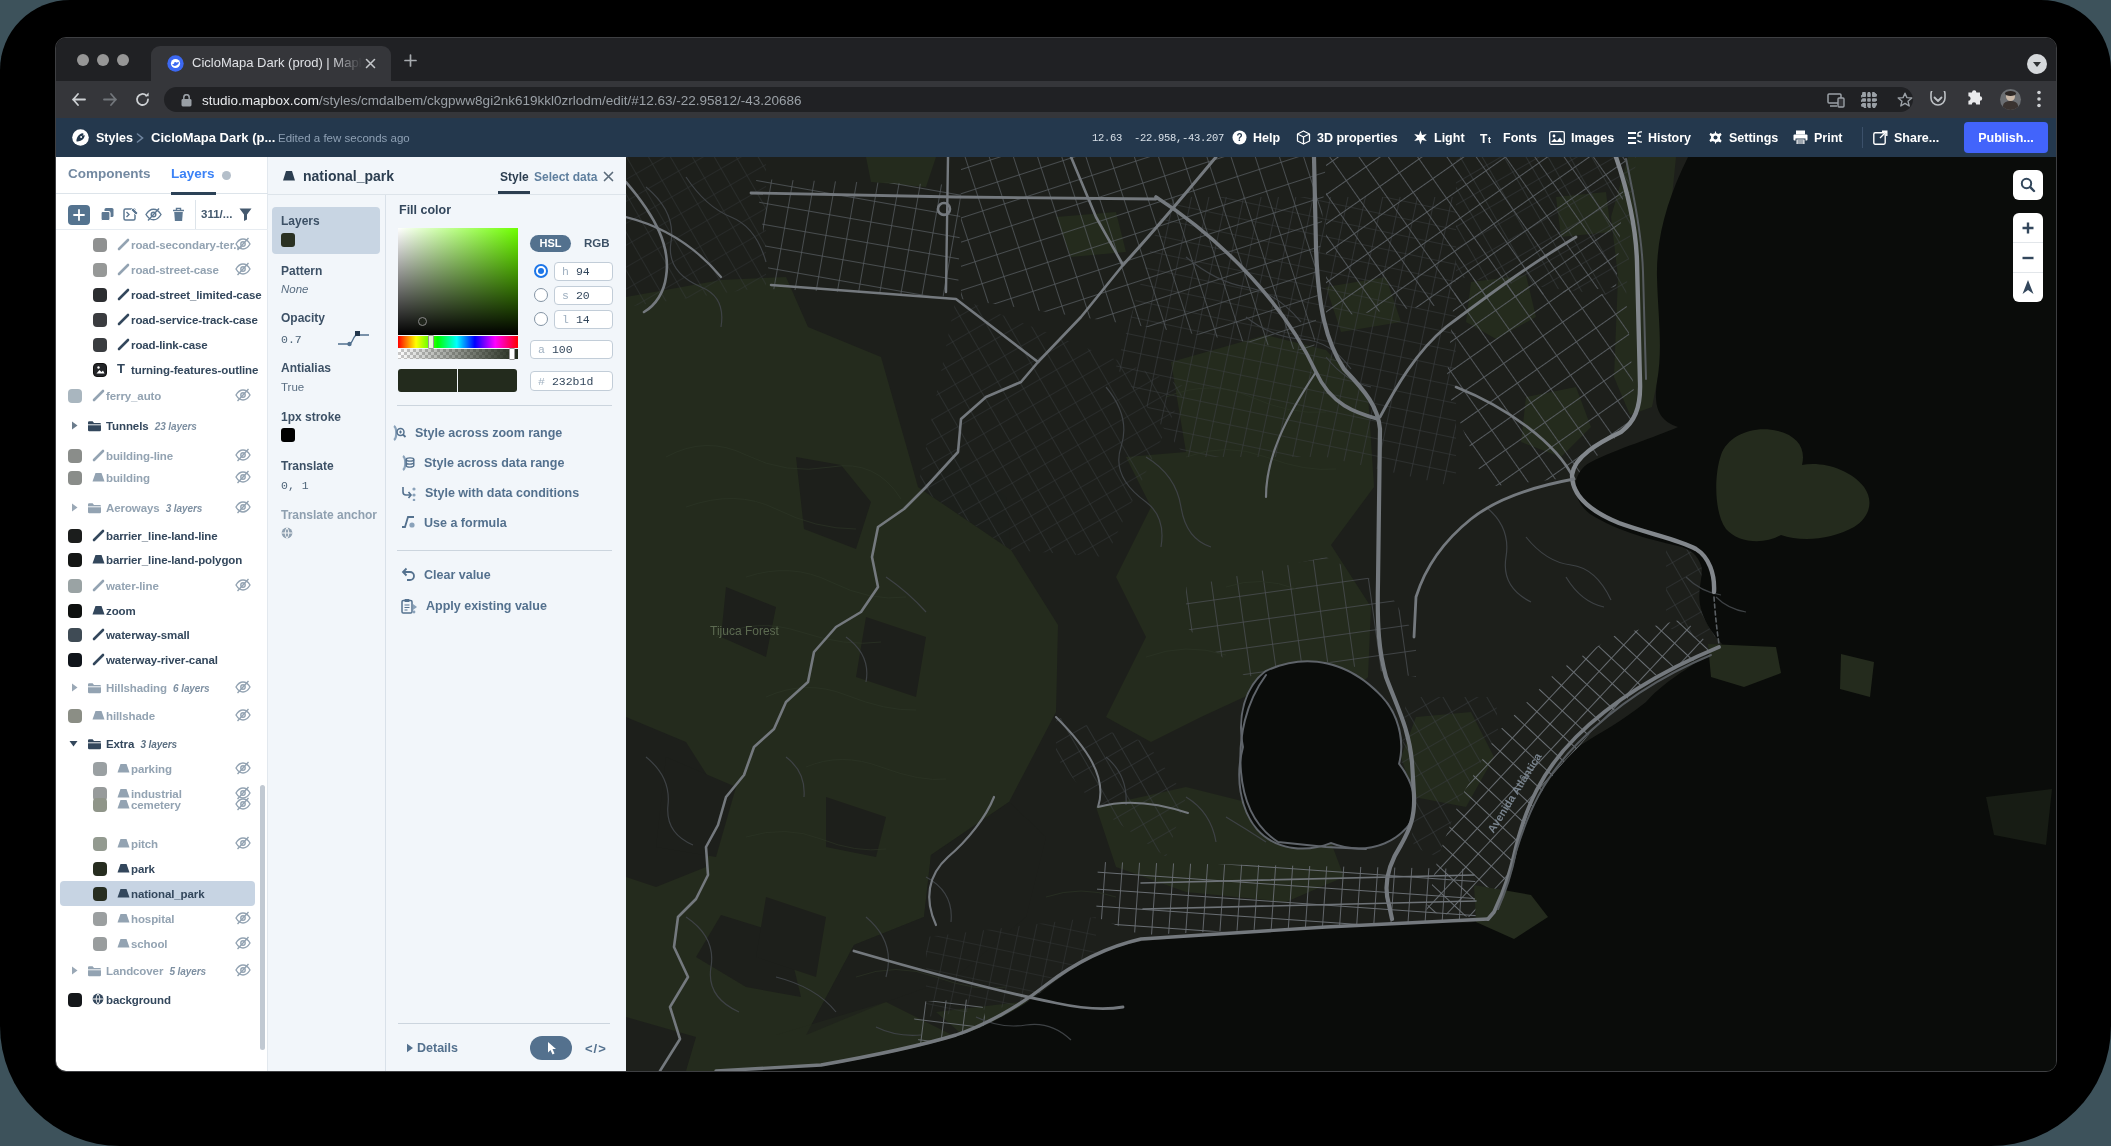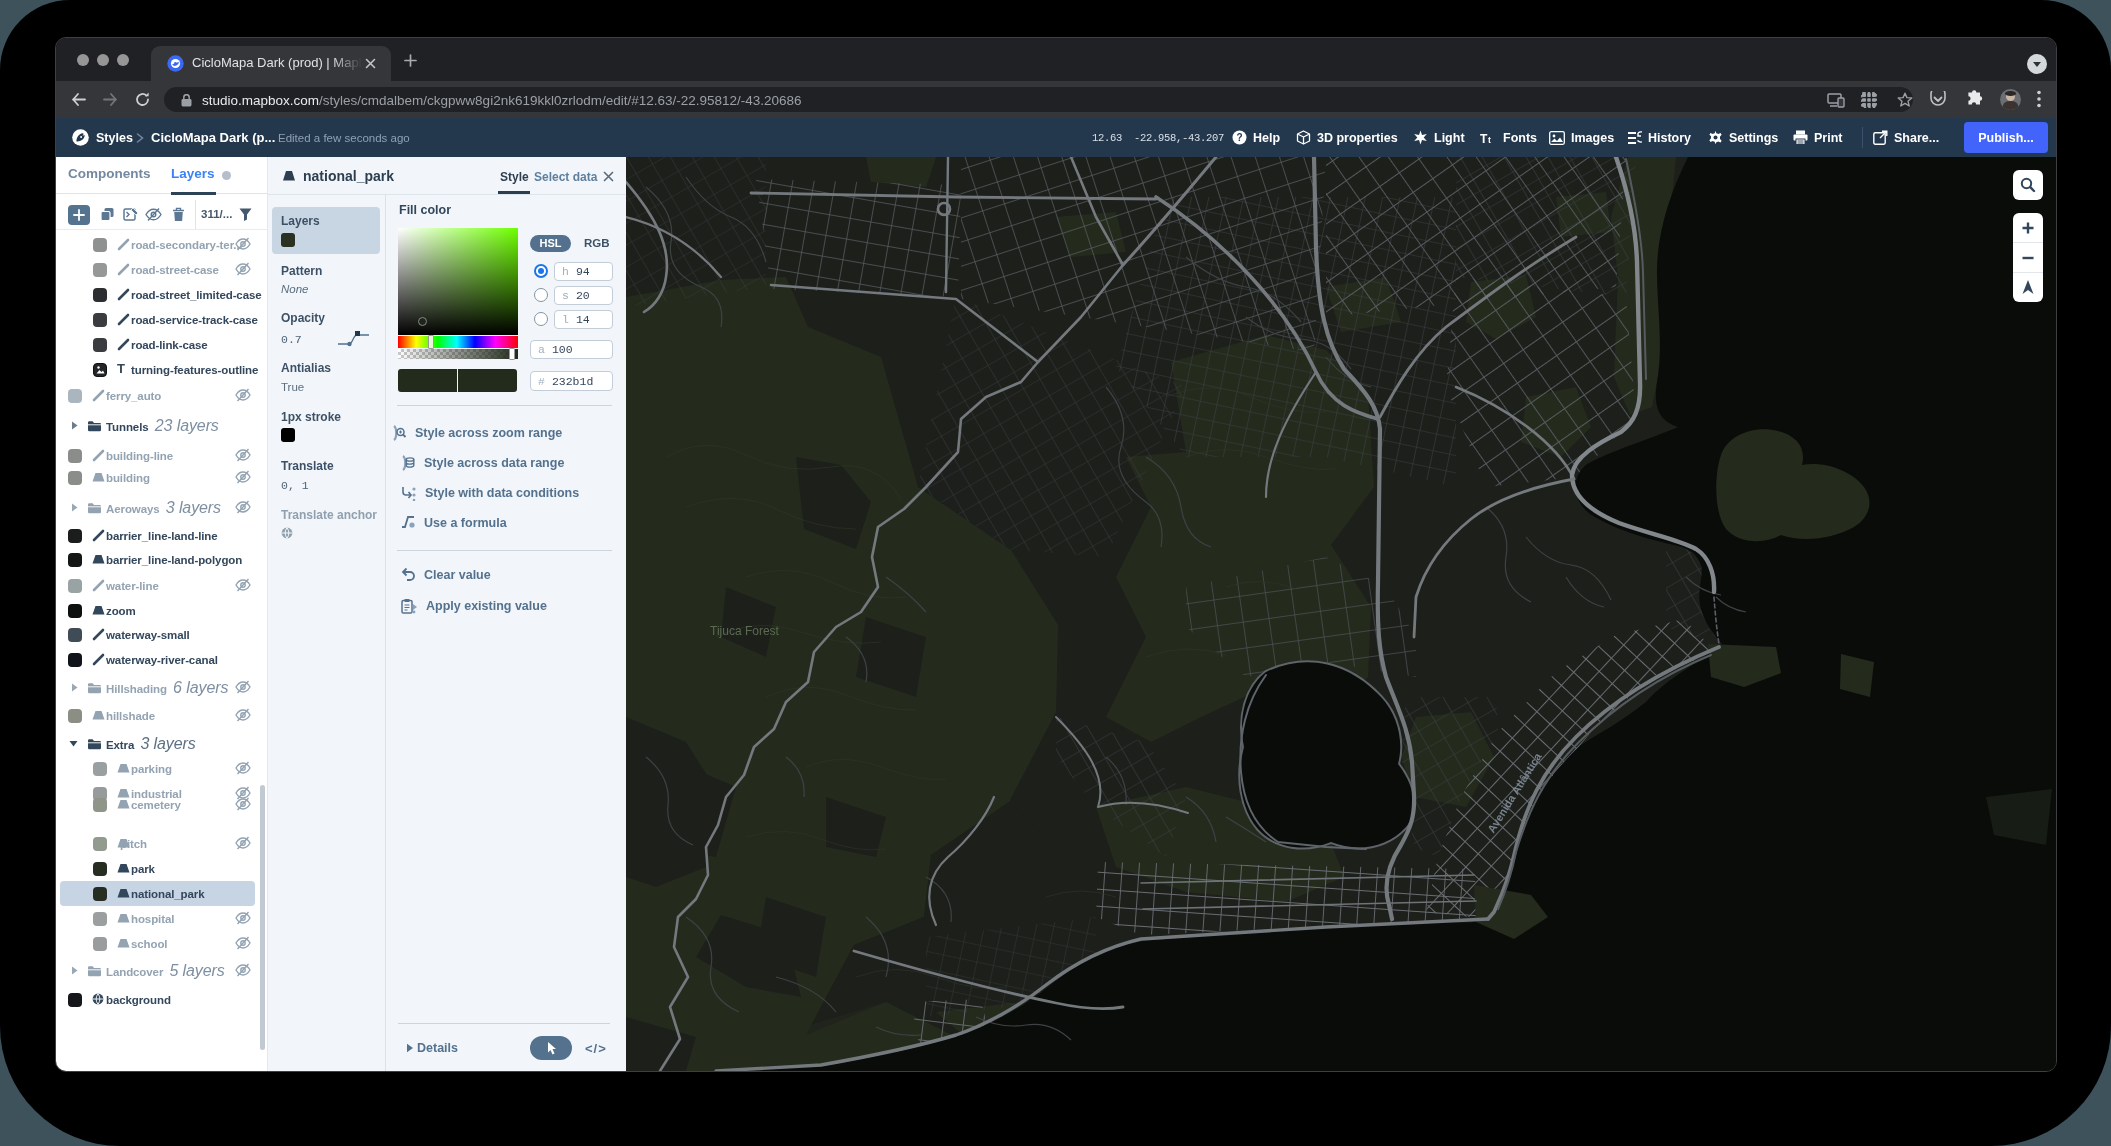--- a/index.html
+++ b/index.html
@@ -16,21 +16,21 @@
 #urlbar{position:absolute;left:108px;top:6px;width:1749px;height:25px;background:#202124;border-radius:13px}
 
 #shead{position:absolute;left:0;top:80px;width:2000px;height:39px;background:#24384d;color:#fff}
 .hitem{position:absolute;top:0;height:39px;display:flex;align-items:center;gap:6px;font-size:12.5px;font-weight:700;color:#fff}
 
 #sidebar{position:absolute;left:0;top:119px;width:212px;height:914px;background:#fff;border-right:1px solid #e2e8ee}
 .lrow{position:absolute;left:0;width:211px;height:25px}
 .sw{position:absolute;width:14px;height:14px;border-radius:4px;top:50%;margin-top:-7px}
 .lname{position:absolute;top:50%;transform:translateY(-50%);font-size:11.5px;font-weight:600;color:#33475c;white-space:nowrap;letter-spacing:-0.1px}
 .gr{color:#93a3b2 !important}
-.glay{font-size:16px;font-style:italic;font-weight:400;color:#7d8fa1}
+.glay{font-size:10px;font-style:italic;font-weight:700;color:#7d8fa1}
 
 #panel{position:absolute;left:212px;top:119px;width:358px;height:914px;background:#f2f6fa}
 #pleft{position:absolute;left:0;top:38px;width:118px;height:876px;border-right:1px solid #d9e1e9}
 .plab{position:absolute;left:13px;font-size:12px;font-weight:700;color:#3d5166;white-space:nowrap}
 .pval{position:absolute;left:13px;font-size:11.5px;color:#4e6478;font-family:"Liberation Mono",monospace;white-space:nowrap}
 .link{position:absolute;display:flex;align-items:center;gap:8px;font-size:12.5px;font-weight:700;color:#54718e;white-space:nowrap}
 .inp{position:absolute;background:#fff;border:1px solid #c2cdd8;border-radius:4px;font-family:"Liberation Mono",monospace;font-size:11.5px;color:#33475c;display:flex;align-items:center}
 .inp .lab{color:#9fb0c0;margin-right:7px}
 .radio{position:absolute;width:14px;height:14px;border-radius:50%;background:#fff;border:1px solid #8494a4}
 
@@ -422,21 +422,21 @@
         <div class="lname gr" style="left:75px">cemetery</div>
         <svg class="ic" style="left:179px;top:5px" width="16" height="14" viewBox="0 0 16 14">
           <use href="#eyeoff" stroke="#93a3b2" fill="none"></use>
         </svg>
       </div>
     <div class="lrow" style="top:674px">
         <div class="sw" style="left:37px;background:#939a90"></div>
         <svg class="ic" style="left:61px;top:6px" width="13" height="13" viewBox="0 0 13 13">
           <use href="#polyic" fill="#93a3b2"></use>
         </svg>
-        <div class="lname gr" style="left:64px">pitch</div>
+        <div class="lname gr" style="left:75px">pitch</div>
         <svg class="ic" style="left:179px;top:5px" width="16" height="14" viewBox="0 0 16 14">
           <use href="#eyeoff" stroke="#93a3b2" fill="none"></use>
         </svg>
       </div>
     <div class="lrow" style="top:699px">
         <div class="sw" style="left:37px;background:#272d20"></div>
         <svg class="ic" style="left:61px;top:6px" width="13" height="13" viewBox="0 0 13 13">
           <use href="#polyic" fill="#33475c"></use>
         </svg>
         <div class="lname" style="left:75px">park</div>

